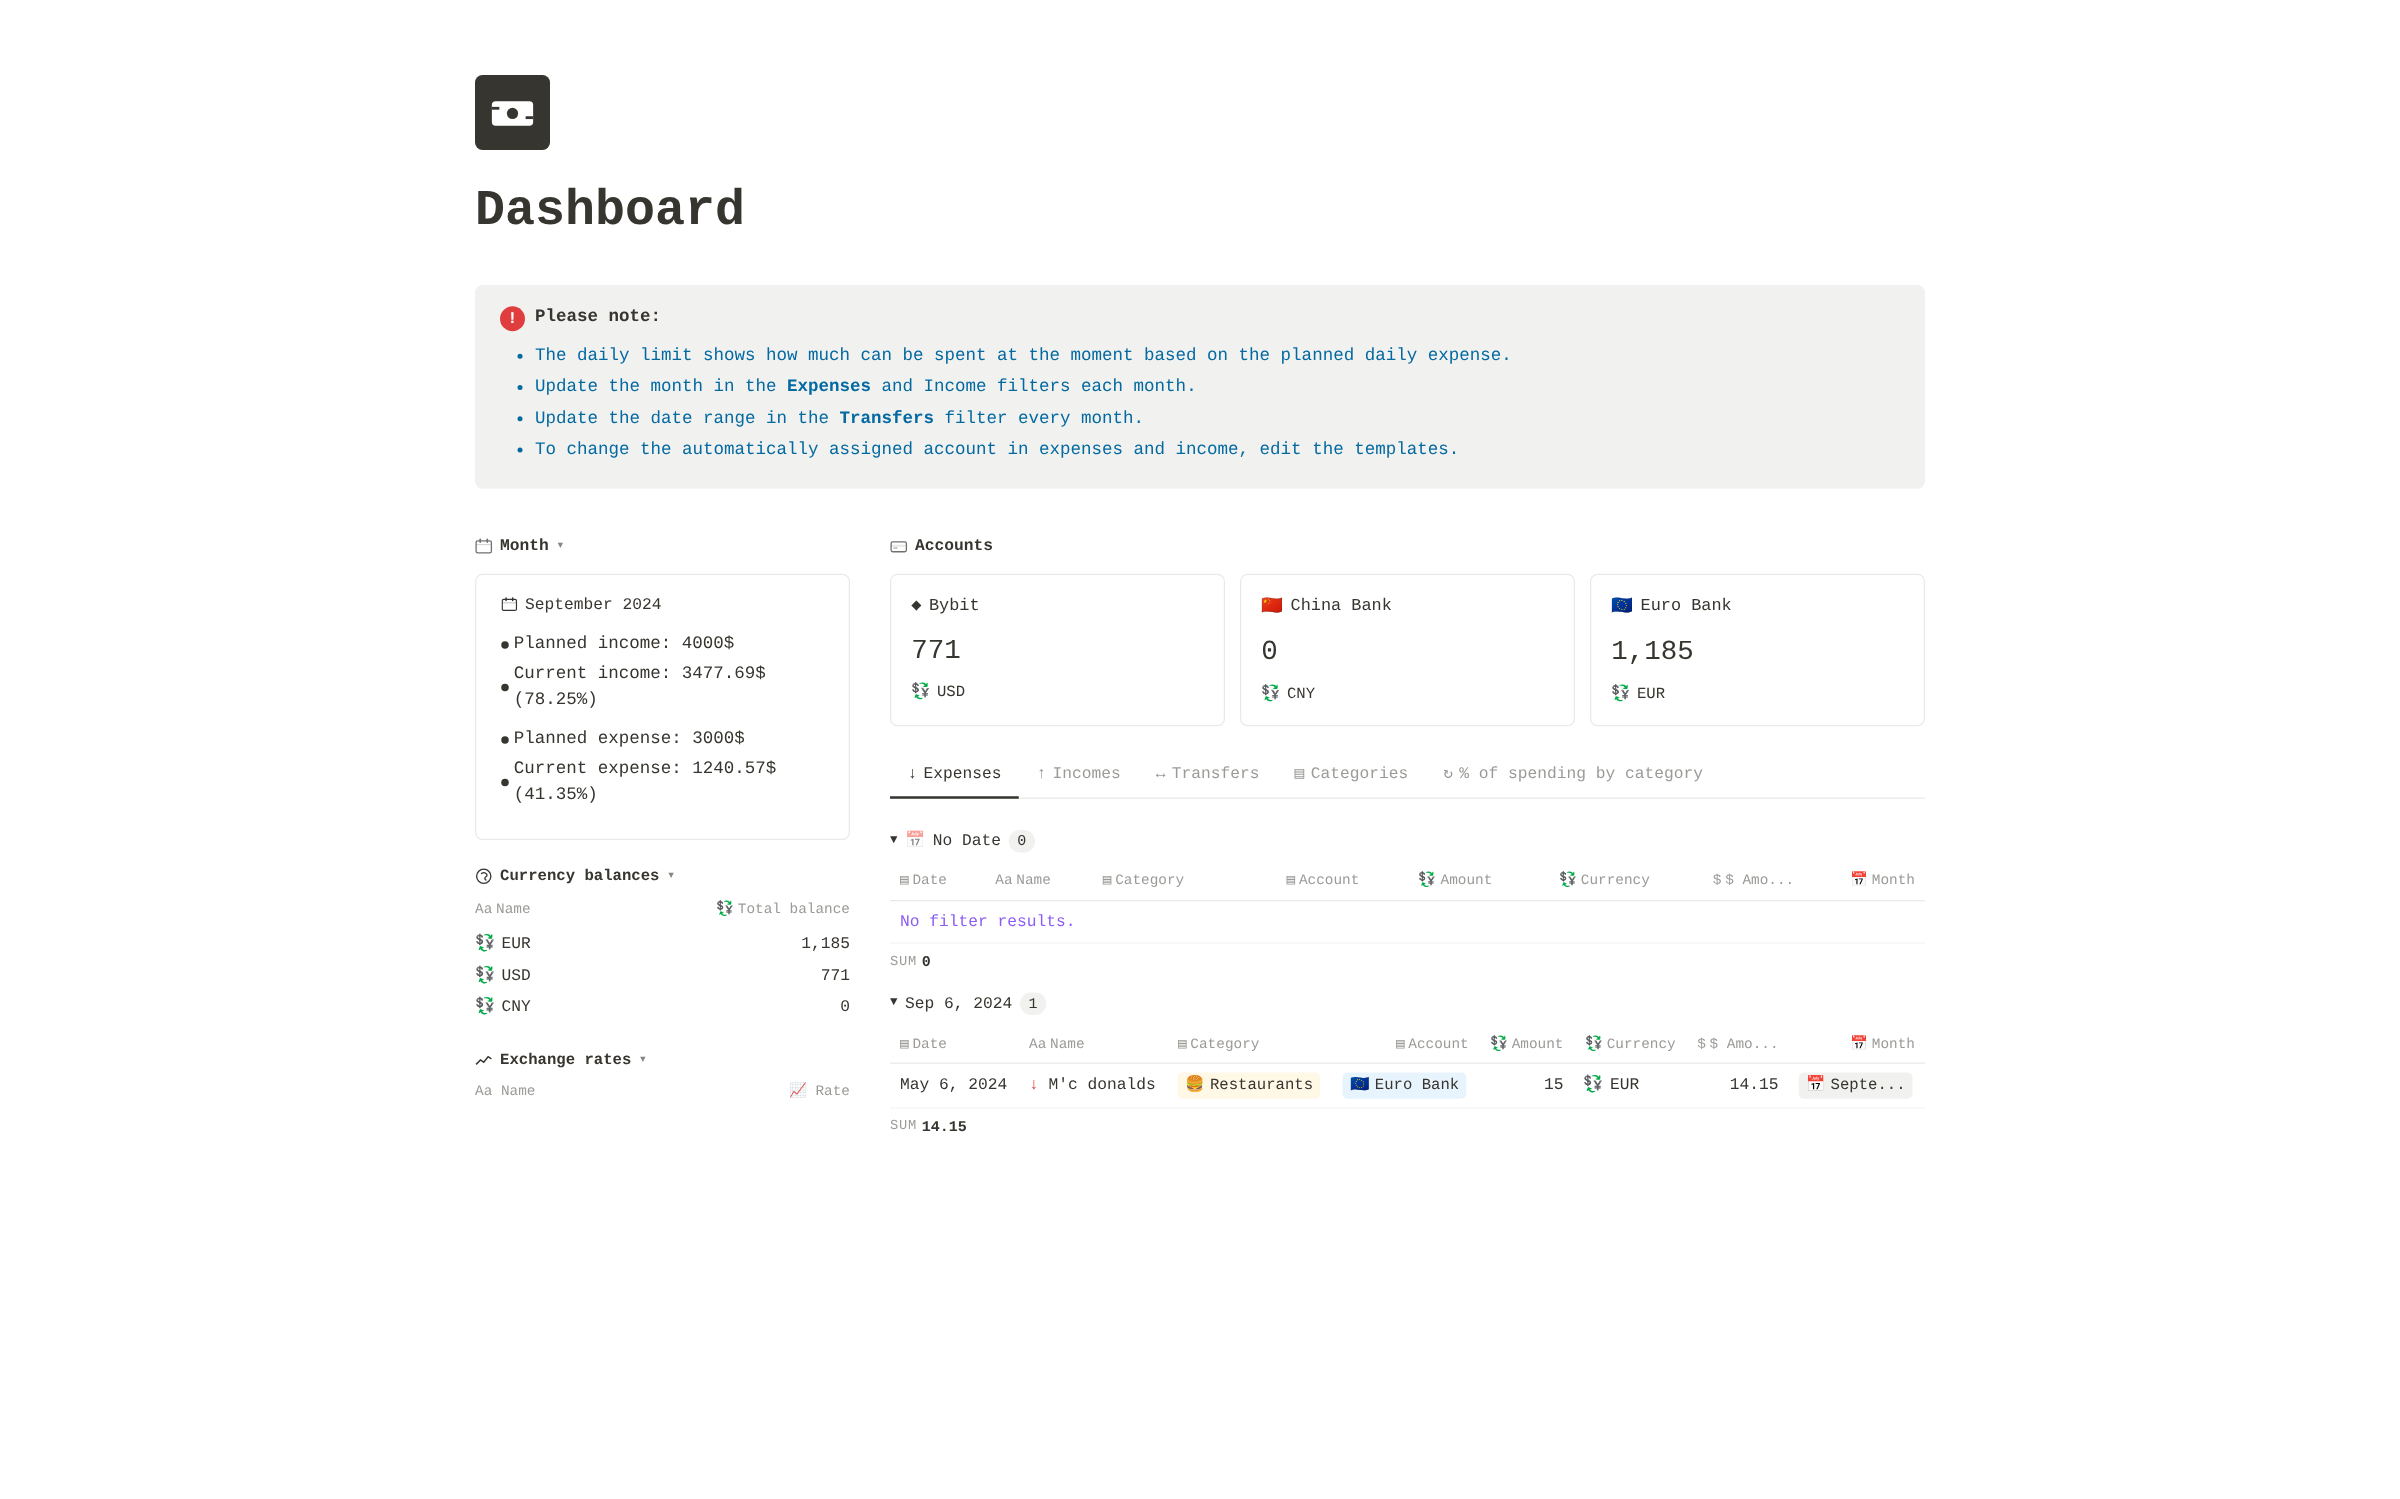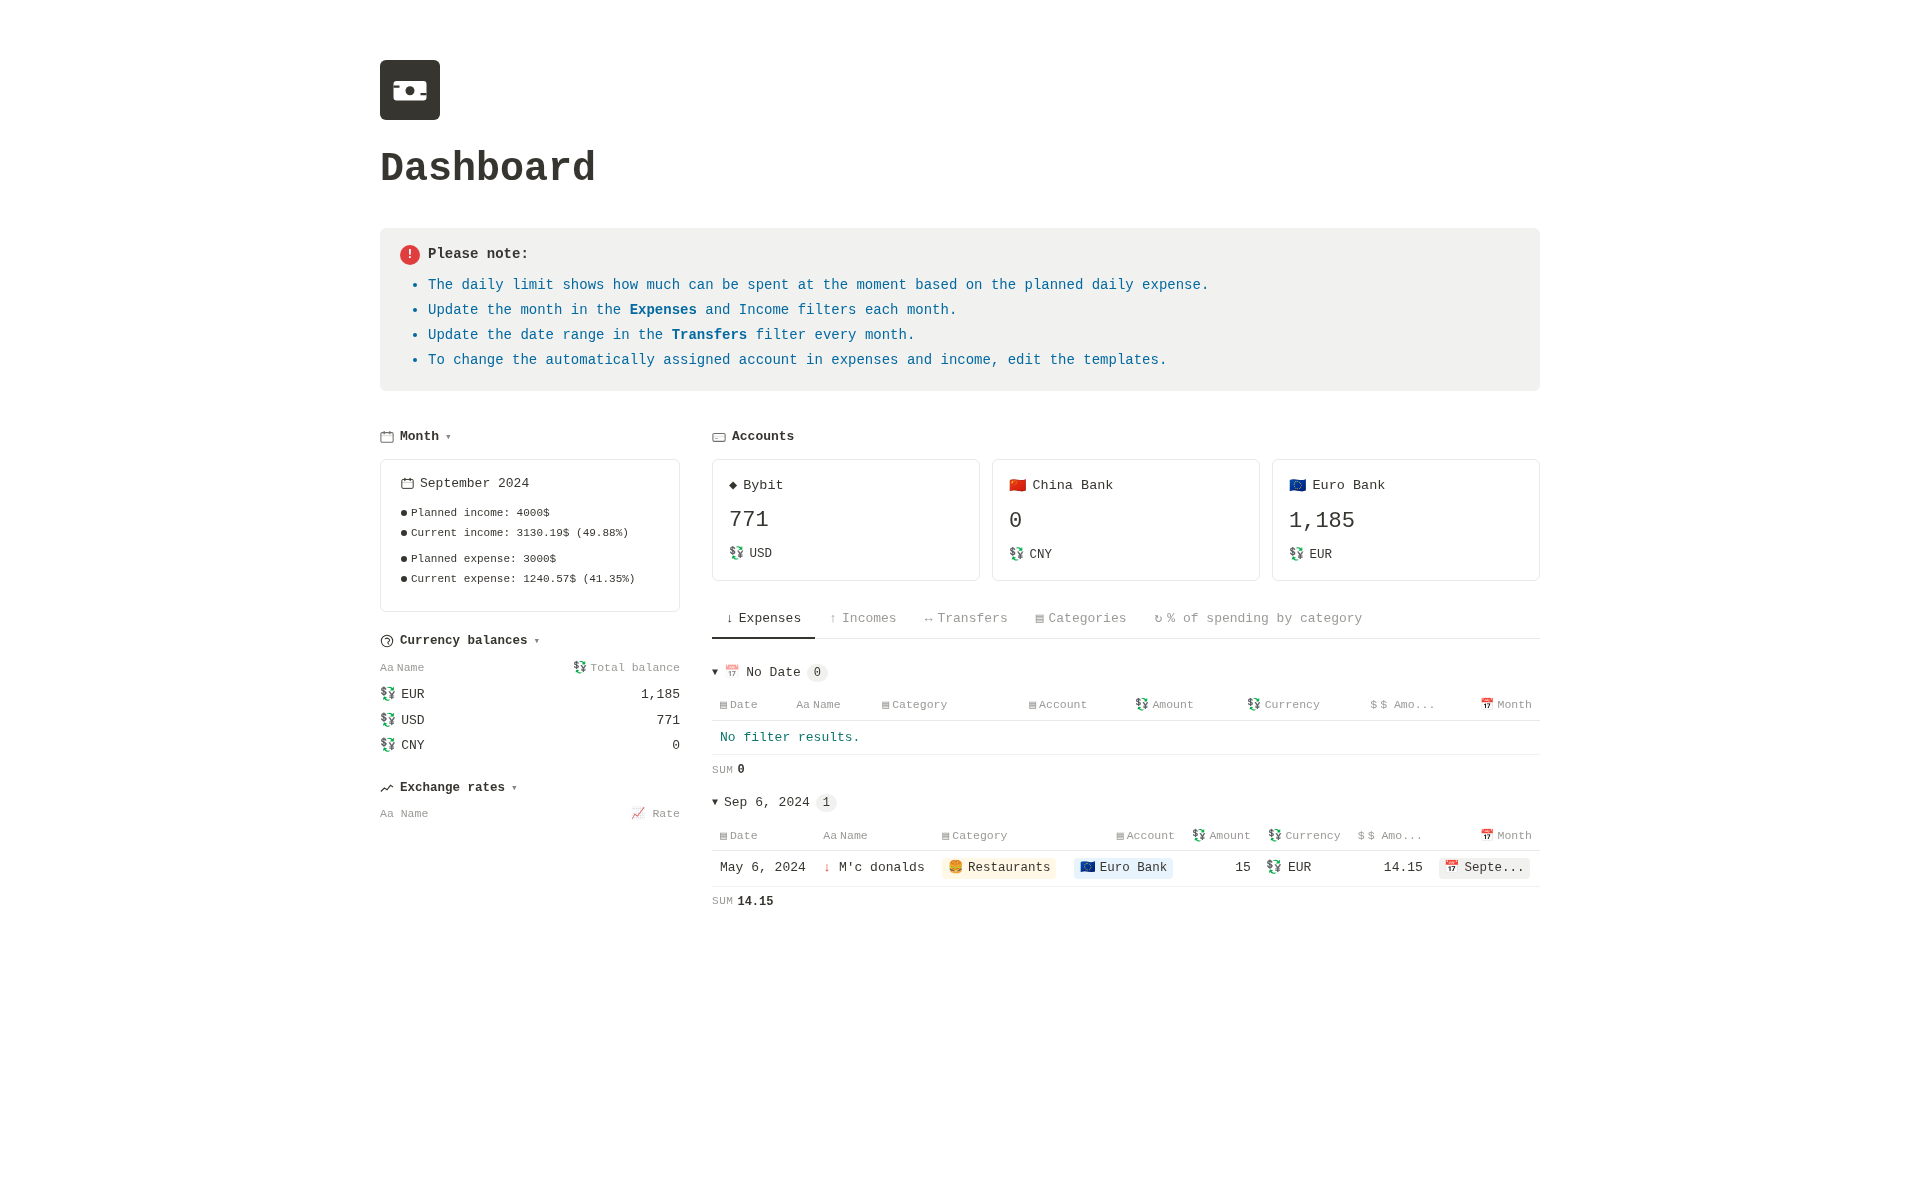--- a/index.html
+++ b/index.html
@@ -115,21 +115,21 @@
     }
     .month-card-header {
       display: flex;
       align-items: center;
       gap: 6px;
       font-size: 13px;
       font-weight: 500;
       margin-bottom: 12px;
     }
     .month-stat {
-      font-size: 11px;
+      font-size: 14px;
       color: #37352f;
       margin-bottom: 3px;
       display: flex;
       align-items: center;
       gap: 4px;
     }
     .dot {
       width: 6px;
       height: 6px;
       background: #37352f;
@@ -269,21 +269,21 @@
     .data-table td {
       font-size: 13px;
       padding: 7px 8px;
       border-bottom: 1px solid #f1f1ef;
       vertical-align: middle;
     }
     .data-table th:not(:first-child):not(:nth-child(2)):not(:nth-child(3)) {
       text-align: right;
     }
     .no-filter {
-      color: #0f766e;
+      color: #8b5cf6;
       font-size: 13px;
       padding: 12px 8px;
     }
     .sum-value {
       font-weight: 600;
       color: #37352f;
     }
     .sum-line {
       display: flex;
       justify-content: flex-start;
@@ -401,21 +401,21 @@
           </svg>
           <span>September 2024</span>
         </div>
         <div class="stat-group">
           <div class="month-stat">
             <div class="dot"></div>
             <span>Planned income: 4000$</span>
           </div>
           <div class="month-stat">
             <div class="dot"></div>
-            <span>Current income: 3130.19$ (49.88%)</span>
+            <span>Current income: 3477.69$ (78.25%)</span>
           </div>
         </div>
         <div class="stat-group">
           <div class="month-stat">
             <div class="dot"></div>
             <span>Planned expense: 3000$</span>
           </div>
           <div class="month-stat">
             <div class="dot"></div>
             <span>Current expense: 1240.57$ (41.35%)</span>

